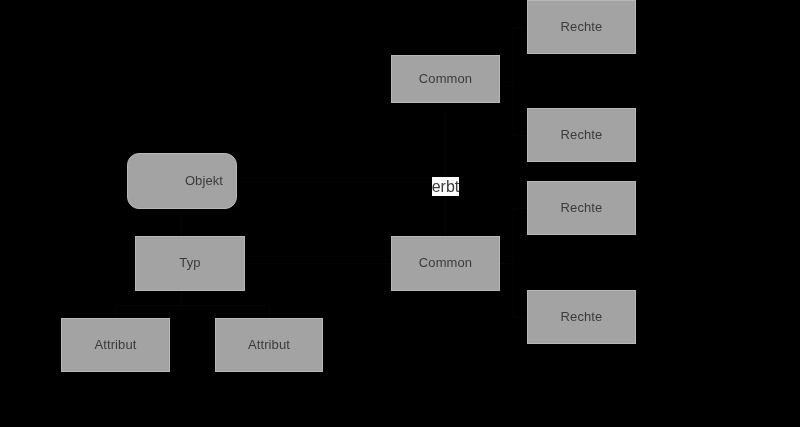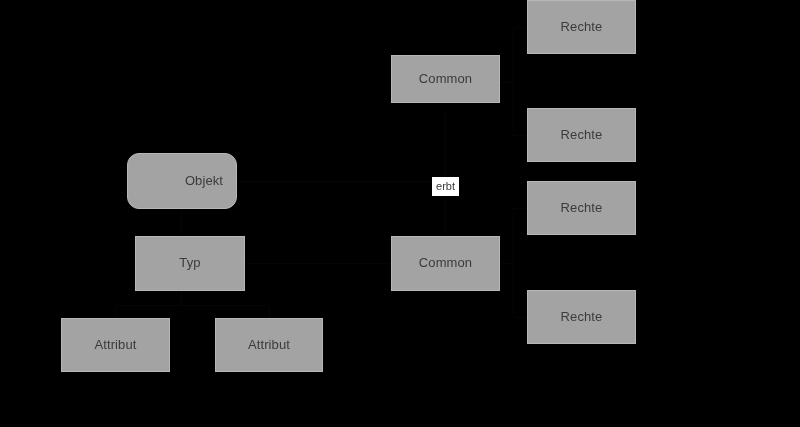--- a/index.html
+++ b/index.html
@@ -33,21 +33,21 @@
   }
   .node.rounded {
     border-radius: 12px;
     padding-left: 44px;
   }
   .edge-label {
     position: absolute;
     box-sizing: border-box;
     background: #ffffff;
     color: #3b3b3b;
-    font-size: 11px;
+    font-size: 16px;
     line-height: 1.1;
     display: flex;
     align-items: center;
     justify-content: center;
     text-align: center;
     padding: 1px 2px;
     user-select: none;
   }
   .edge {
     position: absolute;

